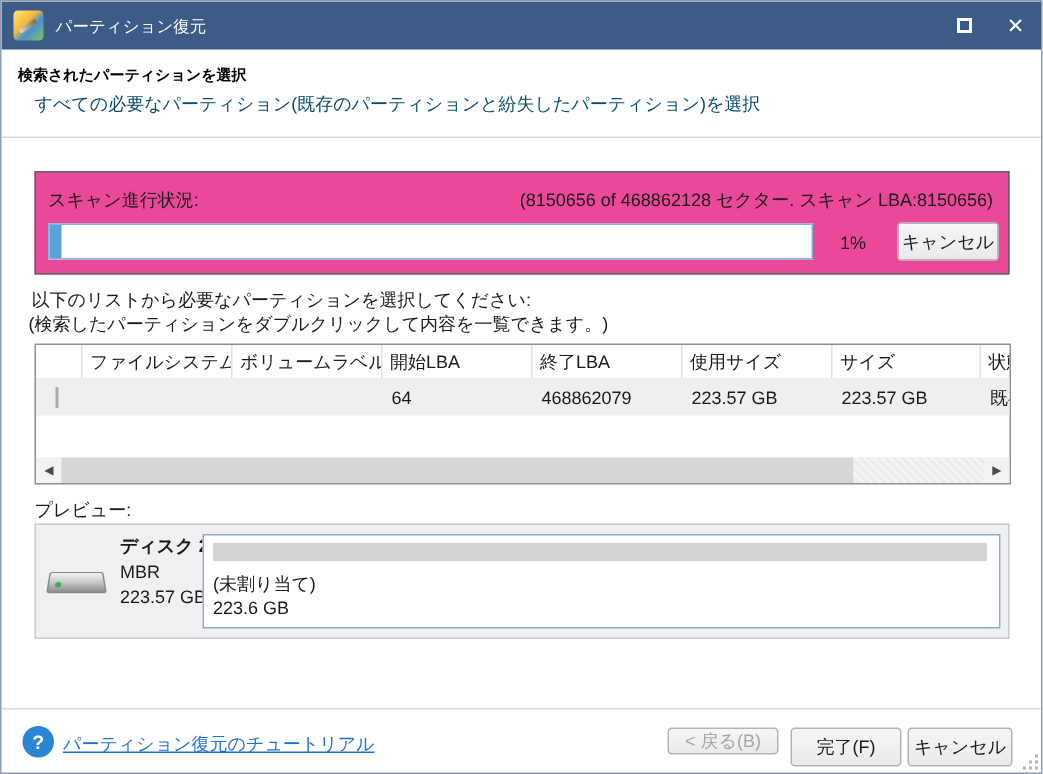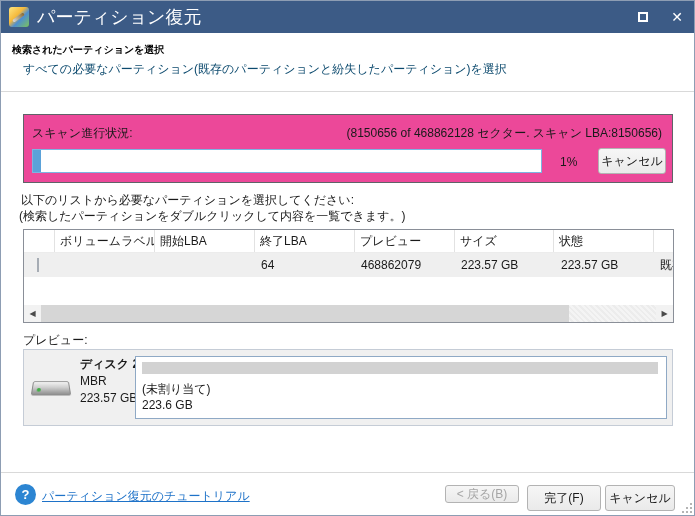--- a/index.html
+++ b/index.html
@@ -8,21 +8,21 @@
 
   .window { position:relative; width:695px; height:516px; background:#ffffff; border:1px solid #8d9db3; overflow:hidden; }
 
   
   .titlebar { position:absolute; left:0; top:0; width:100%; height:32px; background:#3c5b86; display:flex; align-items:center; }
   .app-icon { width:20px; height:20px; margin-left:8px; border-radius:3px;
     background:linear-gradient(135deg,#ffe680 0%,#f5b93c 40%,#4e8fd0 60%,#7cc35a 100%);
     position:relative; }
   .app-icon::after { content:""; position:absolute; left:3px; top:9px; width:13px; height:3px;
     background:linear-gradient(90deg,#d8d8d8,#8a6a30); transform:rotate(-35deg); border-radius:1px; }
-  .titlebar-title { color:#ffffff; font-size:18px; margin-left:8px; }
+  .titlebar-title { color:#ffffff; font-size:11px; margin-left:8px; }
   .titlebar-buttons { margin-left:auto; display:flex; align-items:center; height:100%; }
   .tb-btn { width:34px; height:100%; display:flex; align-items:center; justify-content:center; color:#ffffff; font-size:14px; cursor:default; }
   .max-glyph { width:10px; height:10px; border:2px solid #ffffff; display:block; }
 
   
   .hdr-title { position:absolute; left:11px; top:42px; font-weight:bold; font-size:10px; color:#000; }
   .hdr-sub { position:absolute; left:22px; top:60px; color:#0c4a6e; }
   .sep1 { position:absolute; left:0; top:90px; width:695px; height:1px; background:#d9d9d9; }
 
   
@@ -127,24 +127,25 @@
     <div class="scan-pct">1%</div>
     <button class="btn cancel-scan">キャンセル</button>
   </div>
 
   <div class="inst1">以下のリストから必要なパーティションを選択してください:</div>
   <div class="inst2">(検索したパーティションをダブルクリックして内容を一覧できます。)</div>
 
   <div class="tablebox">
     <div class="trow thead">
       <div class="th c0"></div>
+      <div class="th c1">ファイルシステム</div>
       <div class="th c2">ボリュームラベル</div>
       <div class="th c3">開始LBA</div>
       <div class="th c4">終了LBA</div>
-      <div class="th c5">プレビュー</div>
+      <div class="th c5">使用サイズ</div>
       <div class="th c6">サイズ</div>
       <div class="th c7">状態</div>
     </div>
     <div class="trow tdatarow">
       <div class="td c0"><span class="checkbox"></span></div>
       <div class="td c1"></div>
       <div class="td c2"></div>
       <div class="td c3">64</div>
       <div class="td c4">468862079</div>
       <div class="td c5">223.57 GB</div>

